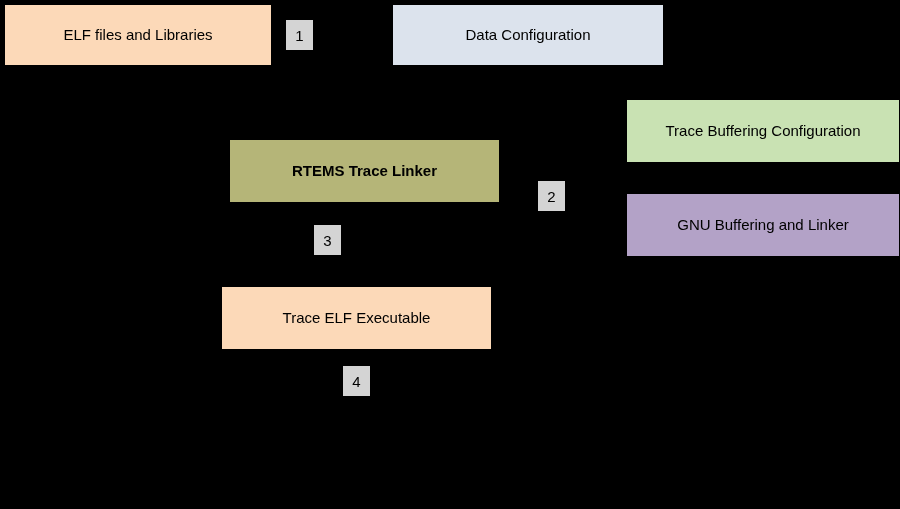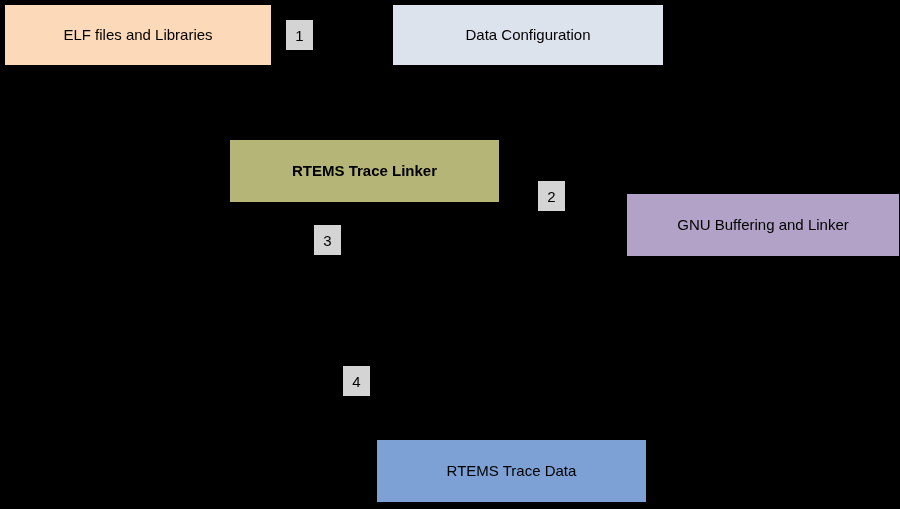--- a/index.html
+++ b/index.html
@@ -59,34 +59,37 @@
 <div class="canvas" style="background-color: rgb(0, 0, 0);">
 
   <div class="node n-elf" style="background-color: rgb(252, 217, 184);">
     <span>ELF files and Libraries</span>
   </div>
 
   <div class="node n-userconf" style="background-color: rgb(220, 227, 237);">
     <span>Data Configuration</span>
   </div>
 
+  <div class="node n-tracebuf" style="background-color: rgb(201, 226, 179);">
+    <span>Trace Buffering Configuration</span>
+  </div>
 
   <div class="node n-gnu" style="background-color: rgb(179, 162, 199);">
     <span>GNU Buffering and Linker</span>
   </div>
 
   <div class="node n-linker" style="background-color: rgb(181, 181, 120);">
     <span>RTEMS Trace Linker</span>
   </div>
 
+  <div class="node n-traceexe" style="background-color: rgb(252, 217, 184);">
+    <span>Trace ELF Executable</span>
+  </div>
 
 
-  <div class="node n-tracedata" style="background-color: rgb(125, 161, 212);">
-    <span>RTEMS Trace Data</span>
-  </div>
 
   <div class="badge b-1" style="background-color: rgb(212, 212, 212);">
     <span>1</span>
   </div>
 
   <div class="badge b-2" style="background-color: rgb(212, 212, 212);">
     <span>2</span>
   </div>
 
   <div class="badge b-3" style="background-color: rgb(212, 212, 212);">

